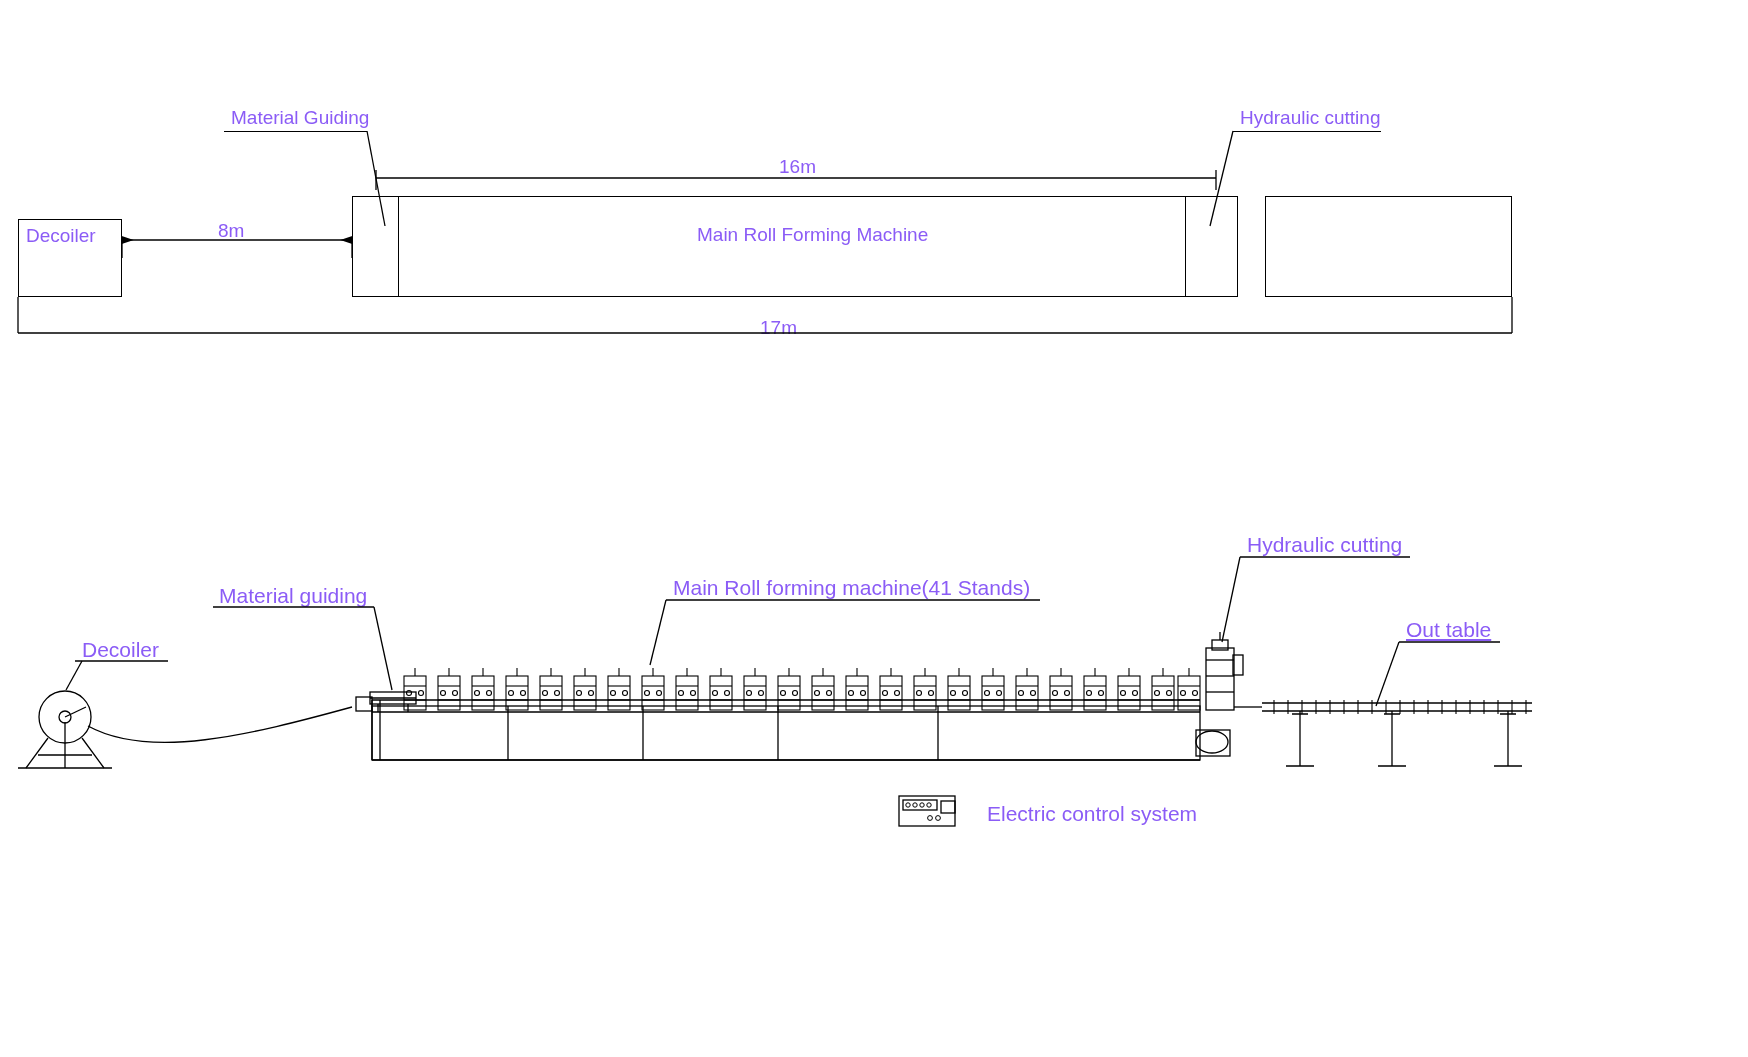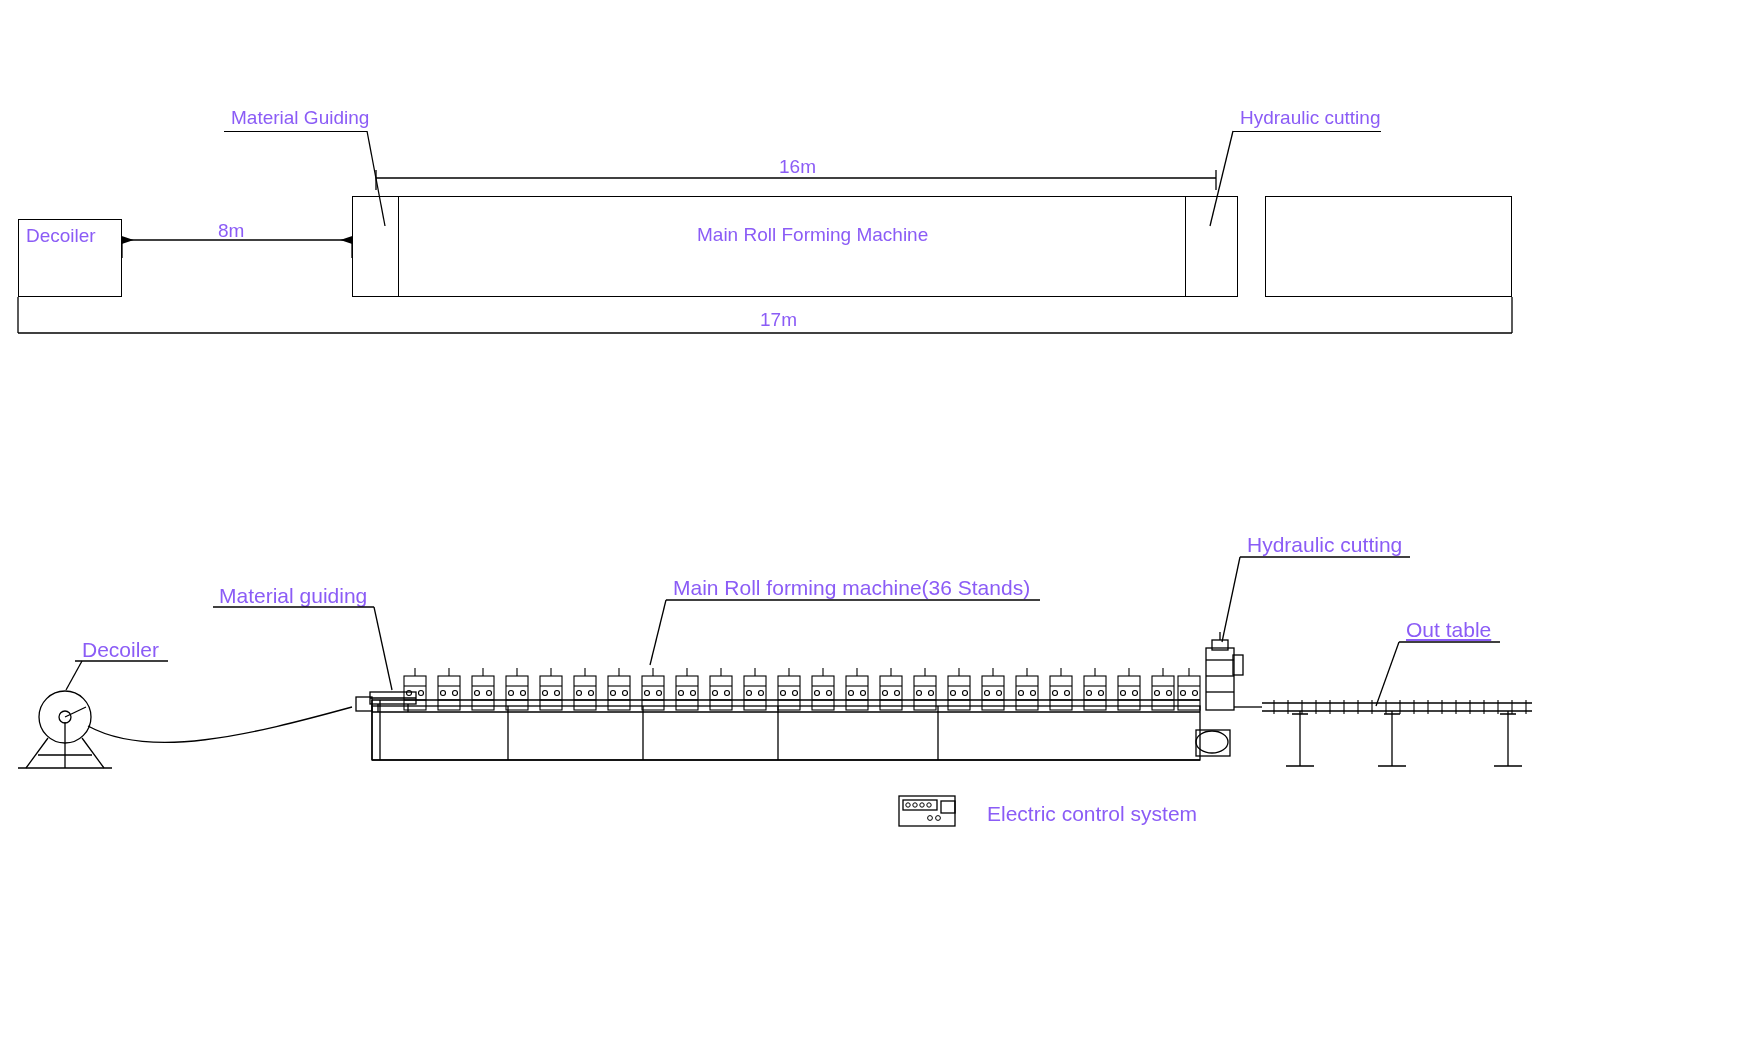--- a/index.html
+++ b/index.html
@@ -71,25 +71,25 @@
   <div class="lbl" style="left:231px; top:108px;">Material Guiding</div>
   <div class="hline" style="left:224px; top:131px; width:143px;"></div>
 
   <div class="lbl" style="left:1240px; top:108px;">Hydraulic cutting</div>
   <div class="hline" style="left:1233px; top:131px; width:148px;"></div>
 
   <div class="lbl" style="left:218px; top:221px;">8m</div>
 
   <div class="lbl" style="left:779px; top:157px;">16m</div>
 
-  <div class="lbl" style="left:760px; top:310px;">17m</div>
+  <div class="lbl" style="left:760px; top:318px;">17m</div>
 
   <div class="lbl big" style="left:82px; top:638px;">Decoiler</div>
   <div class="lbl big" style="left:219px; top:584px;">Material guiding</div>
-  <div class="lbl big" style="left:673px; top:576px;">Main Roll forming machine(36 Stands)</div>
+  <div class="lbl big" style="left:673px; top:576px;">Main Roll forming machine(41 Stands)</div>
   <div class="lbl big" style="left:1247px; top:533px;">Hydraulic cutting</div>
   <div class="lbl big" style="left:1406px; top:618px;text-decoration:underline;">Out table</div>
   <div class="lbl big" style="left:968px; top:802px;margin-left:19px;">Electric control system</div>
 
   <svg class="svg-layer" width="1748" height="1057">
     <defs>
       <marker id="arrS" markerWidth="10" markerHeight="8" refX="9" refY="4" orient="auto">
         <path d="M0,4 L10,0.7 L10,7.3 Z" fill="#000"></path>
       </marker>
       <marker id="arrE" markerWidth="10" markerHeight="8" refX="1" refY="4" orient="auto">

